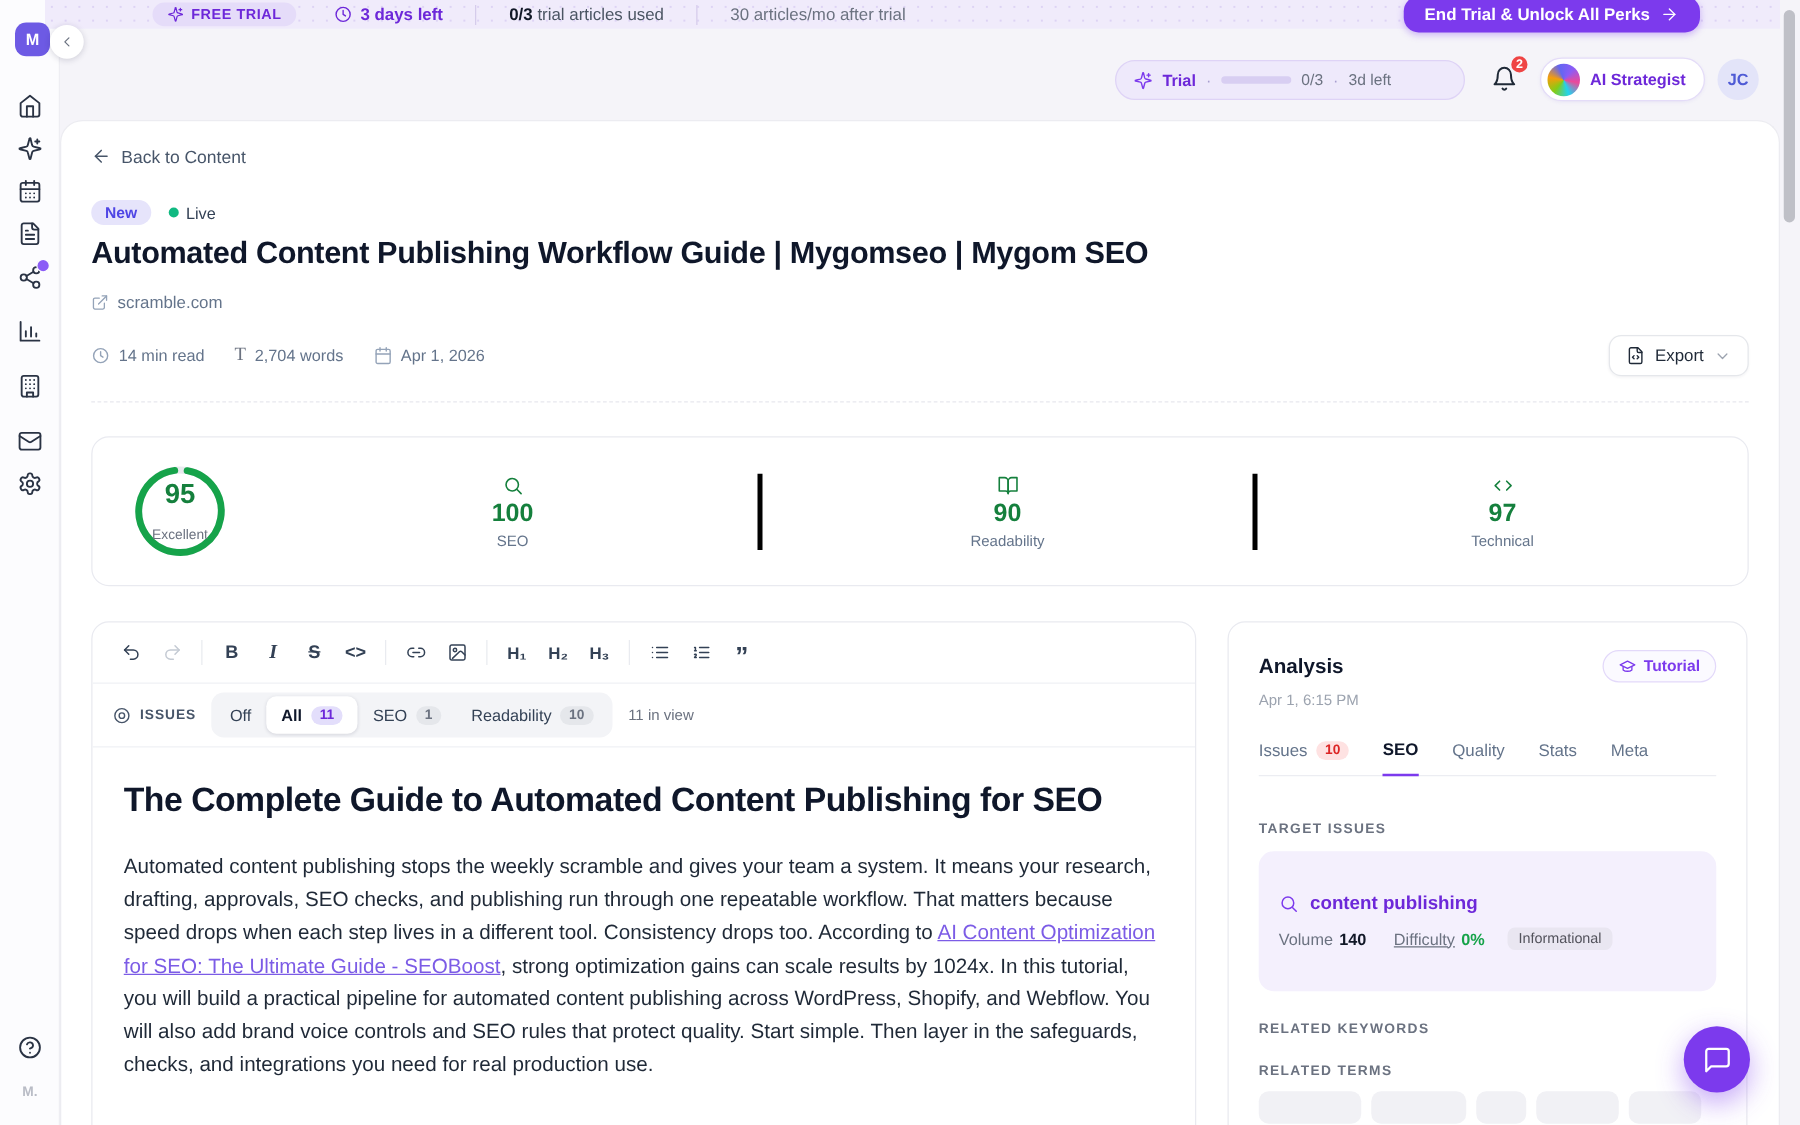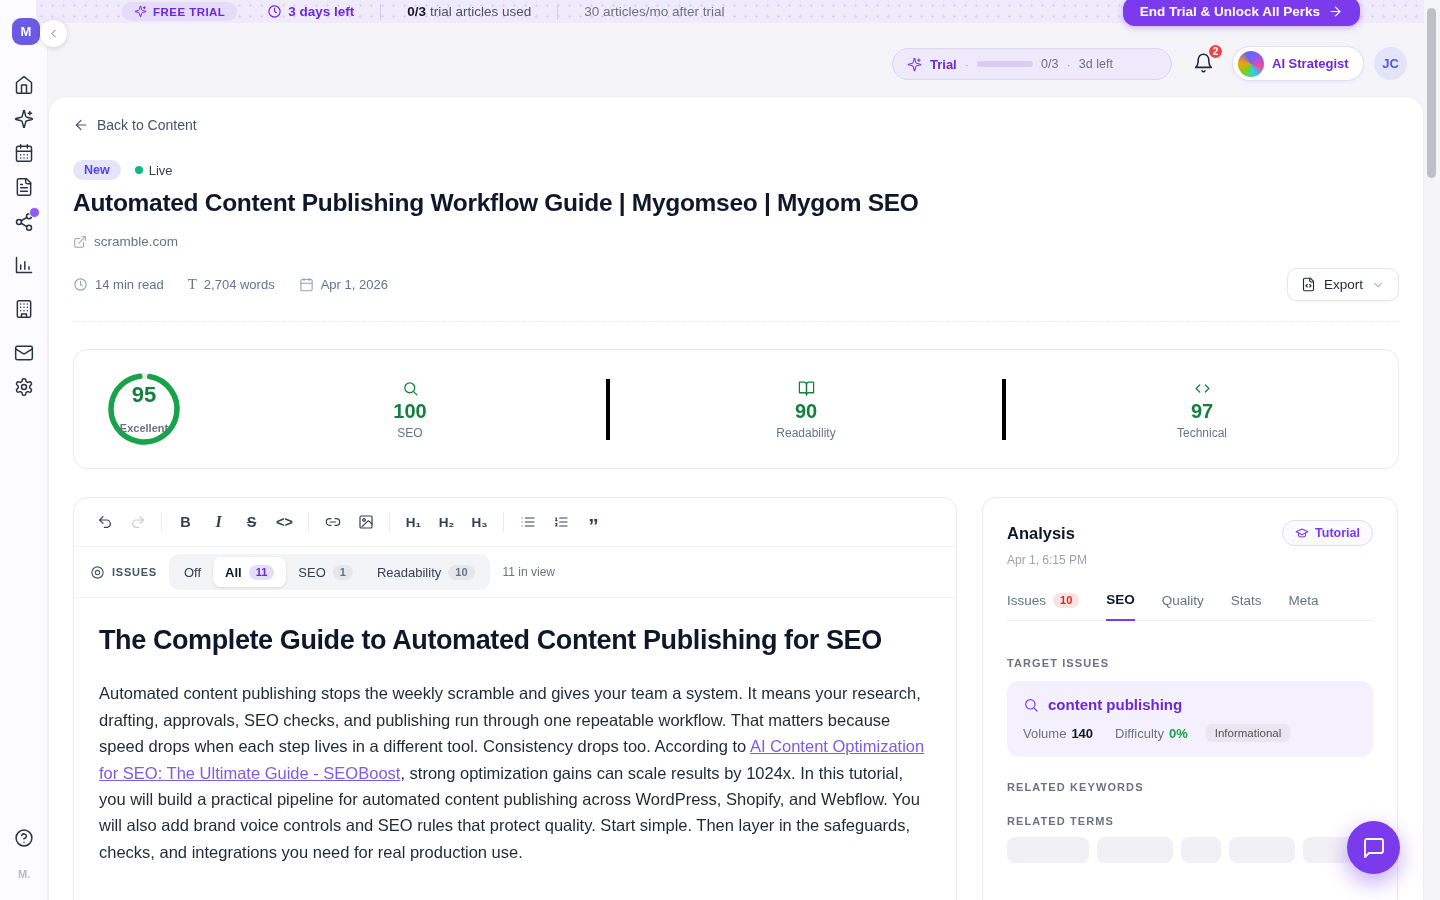--- a/index.html
+++ b/index.html
@@ -125,21 +125,21 @@
   .hr-dashed { position:absolute; left:24px; right:24px; top:224px; border-top:1px dashed #e7e8ee; }
 
   
   .score-card {
     position:absolute; left:24px; right:24px; top:252px; height:120px;
     border:1px solid #e9eaf0; border-radius:14px; display:flex; align-items:center;
   }
   .ring-wrap { width:140px; display:flex; justify-content:center; position:relative; }
   .ring-text { position:absolute; inset:0; display:flex; flex-direction:column; align-items:center; justify-content:center; }
   .ring-value { font-size:22px; font-weight:700; color:#15803d; line-height:1; }
-  .ring-label { font-size:11px; color:#6b7280; margin-top:16px;font-weight:bold; }
+  .ring-label { font-size:11px; color:#6b7280; margin-top:16px; }
   .metric { flex:1; display:flex; flex-direction:column; align-items:center; gap:3px; }
   .metric + .metric { border-left:4px solid #000000; }
   .metric .m-icon { color:#15803d; height:18px; display:flex; align-items:flex-end; }
   .metric .m-value { font-size:20px; font-weight:700; color:#15803d; }
   .metric .m-label { font-size:12px; color:#64748b; }
 
   
   .editor-card {
     position:absolute; left:24px; top:400px; width:884px; height:560px;
     border:1px solid #e9eaf0; border-radius:14px; background:#fff; overflow:hidden;
@@ -183,26 +183,26 @@
   .tutorial-btn {
     display:flex; align-items:center; gap:6px; height:26px; padding:0 12px; border-radius:13px;
     border:1px solid #e3d9fa; background:#fbfaff; color:#7c3aed; font-size:12.5px; font-weight:600; cursor:pointer;
   }
   .an-time { margin-top:7px; font-size:12px; color:#9ca3af; }
   .an-tabs { margin-top:25px; display:flex; gap:27px; border-bottom:1px solid #ecedf2; }
   .an-tab { padding-bottom:12px; font-size:13.5px; color:#64748b; display:flex; align-items:center; gap:7px; cursor:pointer; }
   .an-tab.active { color:#0f172a; font-weight:700; border-bottom:2px solid #7c3aed; margin-bottom:-1px; }
   .tab-count-red { font-size:11px; font-weight:700; padding:1.5px 7px; border-radius:9px; background:#fee2e2; color:#dc2626; }
   .section-label { margin-top:36px; font-size:11px; font-weight:700; letter-spacing:.1em; color:#6b7280; }
-  .kw-card { margin-top:12px; background:#f4f0fd; border-radius:12px; padding:15px 16px; cursor:pointer; }
+  .kw-card { margin-top:12px; background:#f4f0fd; border-radius:12px; padding:33px 16px; cursor:pointer; }
   .kw-row1 { display:flex; align-items:center; gap:9px; color:#7c3aed; }
   .kw-text { font-size:15px; font-weight:700; color:#6d28d9; }
   .kw-row2 { margin-top:11px; display:flex; align-items:center; font-size:13px; color:#6b7280; }
   .kw-row2 b { color:#111827; margin-left:5px; }
-  .kw-diff { margin-left:22px; }
+  .kw-diff { margin-left:22px;text-decoration:underline; }
   .kw-diff-val { color:#16a34a; font-weight:700; margin-left:5px; }
   .intent-badge { margin-left:18px; background:#e9e6f1; color:#52525b; font-size:11.5px; padding:3px 9px; border-radius:6px; }
   .rk-row {
     margin-top:10px; background:#f8f8fa; border-radius:10px; padding:10px 14px;
     display:flex; align-items:center; justify-content:space-between; cursor:pointer;
   }
   .rk-kw { font-size:13.5px; color:#1f2937; font-weight:500; }
   .rk-right { display:flex; align-items:center; gap:13px; }
   .rk-vol { font-size:12px; color:#9ca3af; }
   .rk-kd { font-size:12px; font-weight:700; color:#ed7524; }

